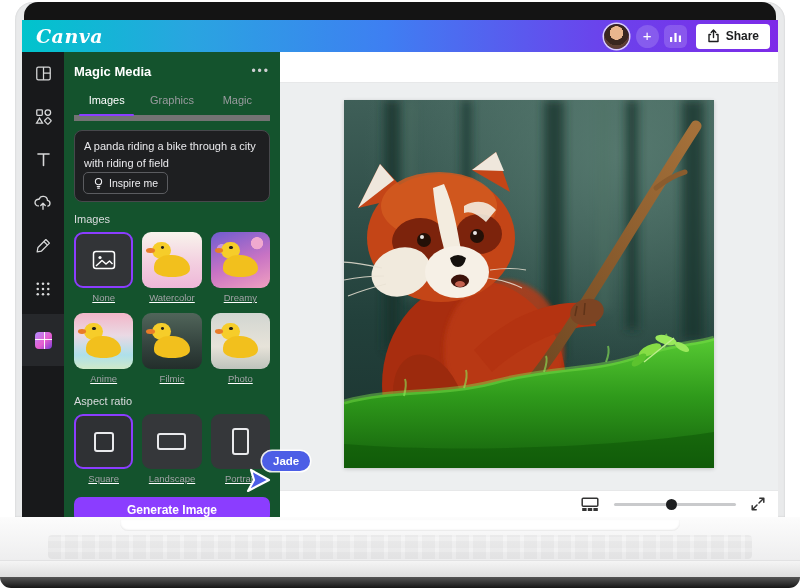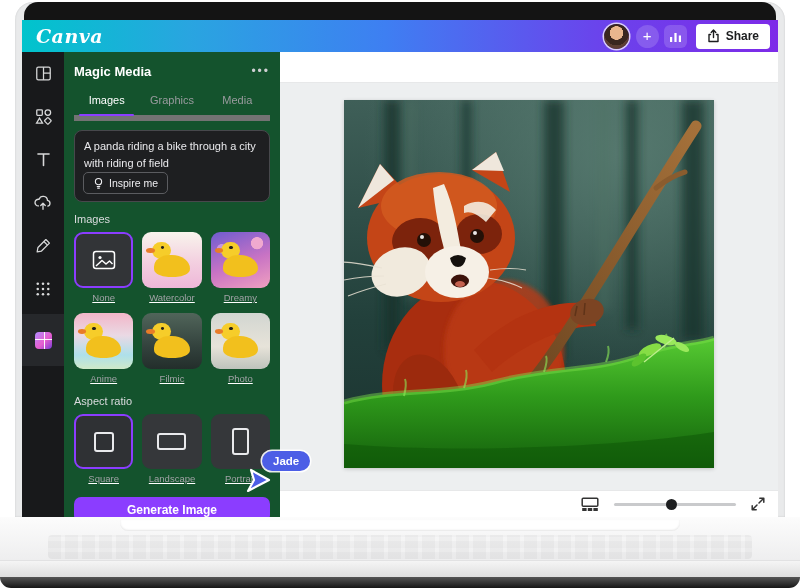--- a/index.html
+++ b/index.html
@@ -198,21 +198,21 @@
       </nav>
 
       <aside class="panel">
         <div class="panel-head">
           <div class="panel-title">Magic Media</div>
           <div class="panel-menu">•••</div>
         </div>
         <div class="tabs">
           <div class="tab active">Images</div>
           <div class="tab">Graphics</div>
-          <div class="tab">Media</div>
+          <div class="tab">Magic</div>
         </div>
 
         <div class="prompt-box">
           <div class="prompt-text">A panda riding a bike through a city with riding of field</div>
           <button class="inspire">
             <svg width="11" height="13" viewBox="0 0 12 14" fill="none" stroke="#ededf0" stroke-width="1.2" stroke-linecap="round">
               <circle cx="6" cy="5" r="3.4"></circle>
                 <path d="M4.6 10.2 H7.4 M5 12 H7"></path>
             </svg>
             <span>Inspire me</span>

